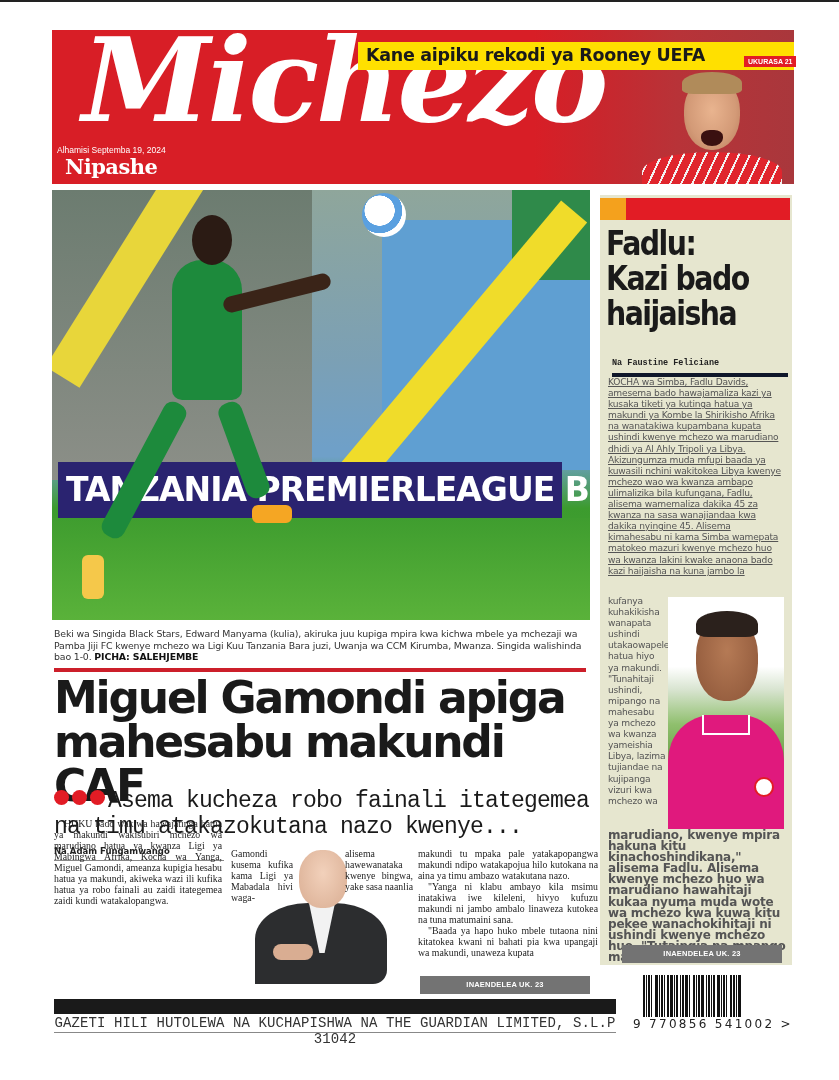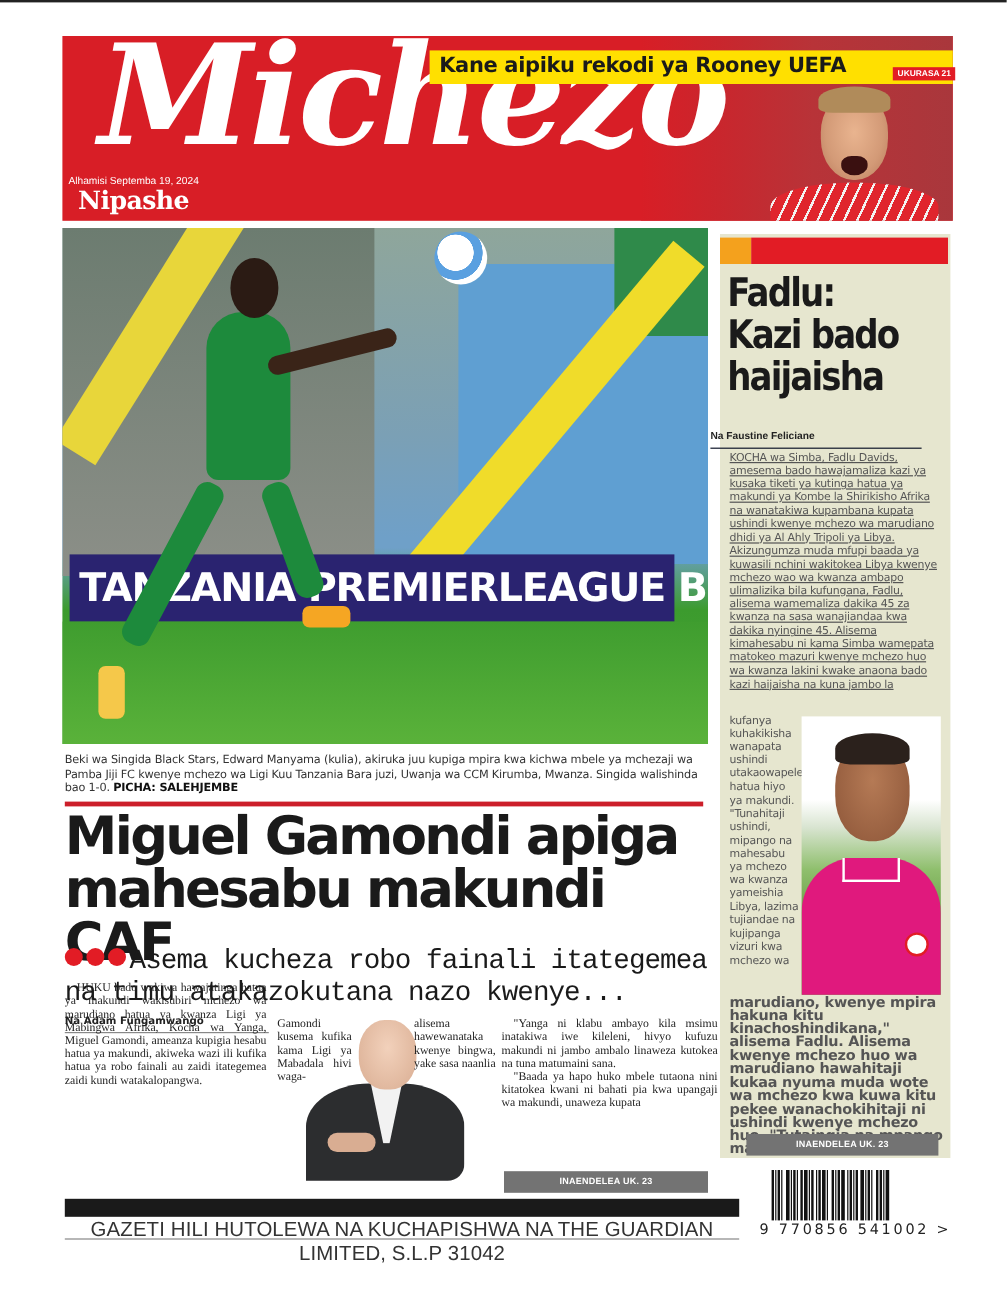--- a/index.html
+++ b/index.html
@@ -87,29 +87,29 @@
   .gamondi-photo { position: absolute; left: 255px; top: 848px; width: 132px; height: 136px; overflow: hidden; border-radius: 0 0 14px 0; }
   .gm-head { position: absolute; left: 44px; top: 2px; width: 48px; height: 58px; border-radius: 45%; background: radial-gradient(ellipse at 50% 40%, #f2d1bb, #d9ad92); }
   .gm-suit { position: absolute; left: 0; top: 55px; width: 132px; height: 90px; background: #2c2d2f; border-radius: 40% 40% 0 0; }
   .gm-shirt { position: absolute; left: 54px; top: 55px; width: 26px; height: 50px; background: #f2f2f2; clip-path: polygon(0 0,100% 0,60% 100%,40% 100%); }
   .gm-hand { position: absolute; left: 18px; top: 96px; width: 40px; height: 16px; background: #d9ad92; border-radius: 8px; }
 
   .continue-btn { position: absolute; height: 18px; background: #737373; color: #fff; font-family: "Liberation Sans", sans-serif; font-weight: bold; font-size: 7.5px; text-align: center; line-height: 18px; letter-spacing: 0.2px; }
   .cont-main { left: 420px; top: 976px; width: 170px; }
 
   .black-bar { position: absolute; left: 54px; top: 999px; width: 562px; height: 15px; background: #1a1a1a; }
-  .footer-text { position: absolute; left: 54px; top: 1015px; width: 562px; text-align: center; font-family: Liberation Sans, sans-serif; font-size: 17px; color: #333; letter-spacing: 0.1px; }
+  .footer-text { position: absolute; left: 54px; top: 1015px; width: 562px; text-align: center; font-family: Liberation Mono, monospace; font-size: 14px; color: #333; letter-spacing: 0.1px; }
   .footer-rule { position: absolute; left: 54px; top: 1032px; width: 562px; height: 1px; background: #888; }
 
   
   .sidebar { position: absolute; left: 600px; top: 195px; width: 192px; height: 770px; background: #e6e6cf; }
   .sb-tab-orange { position: absolute; left: 600px; top: 198px; width: 26px; height: 22px; background: #f4a11d; }
   .sb-tab-red { position: absolute; left: 626px; top: 198px; width: 164px; height: 22px; background: #e21c25; }
   .sb-title { position: absolute; left: 606px; top: 226px; width: 180px; font-family: "DejaVu Sans", sans-serif; font-weight: bold; font-size: 33px; line-height: 35px; color: #1a1a1a; letter-spacing: -1.8px; transform: scaleX(0.86); transform-origin: left top; }
-  .sb-byline { position: absolute; left: 592px; top: 358px; width: 176px; font-family: Liberation Sans, sans-serif; font-weight: bold; font-size: 8.5px; color: #222; padding-bottom: 5px; border-bottom: 1px solid #0f172a; }
+  .sb-byline { position: absolute; left: 612px; top: 358px; width: 176px; font-family: Liberation Mono, monospace; font-weight: bold; font-size: 8.5px; color: #222; padding-bottom: 5px; border-bottom: 4px solid #0f172a; }
   .sb-text { position: absolute; left: 608px; top: 377px; width: 178px; font-family: "DejaVu Sans", sans-serif; font-size: 9.1px; line-height: 11.1px; color: #555; letter-spacing: -0.2px; text-decoration: underline; }
   .sb-text-narrow { position: absolute; left: 608px; top: 596px; width: 58px; font-family: "DejaVu Sans", sans-serif; font-size: 9.1px; line-height: 11.1px; color: #555; letter-spacing: -0.2px; }
   .sb-text-bottom { position: absolute; left: 608px; top: 830px; width: 180px; font-family: "DejaVu Sans", sans-serif; font-size: 12px; line-height: 11.1px; color: #555; letter-spacing: -0.2px; font-weight: bold; }
   .fadlu-photo { position: absolute; left: 668px; top: 597px; width: 116px; height: 232px; overflow: hidden; background: linear-gradient(180deg, #ffffff 0 30%, #d8e4d0 40%, #8fbf6d 55%, #6da24a 70%); }
   .fd-head { position: absolute; left: 28px; top: 20px; width: 62px; height: 84px; border-radius: 45%; background: radial-gradient(ellipse at 50% 40%, #b57a55, #8c5538); }
   .fd-hair { position: absolute; left: 28px; top: 14px; width: 62px; height: 26px; border-radius: 50% 50% 20% 20%; background: #2b211c; }
   .fd-shirt { position: absolute; left: 0; top: 118px; width: 116px; height: 120px; background: #e0197d; border-radius: 38% 38% 0 0; }
   .fd-collar { position: absolute; left: 34px; top: 118px; width: 48px; height: 20px; background: #e0197d; border: 2px solid #ffffff; border-top: none; }
   .fd-badge { position: absolute; left: 86px; top: 180px; width: 20px; height: 20px; border-radius: 50%; background: #fff; border: 2px solid #e21c25; }
   .cont-sb { left: 622px; top: 945px; width: 160px; }
@@ -183,20 +183,21 @@
 </div>
 <div class="col-text col2a">Gamondi kusema kufika kama Ligi ya Mabadala hivi waga-</div>
 <div class="gamondi-photo">
   <div class="gm-suit"></div>
   <div class="gm-shirt"></div>
   <div class="gm-head"></div>
   <div class="gm-hand"></div>
 </div>
 <div class="col-text col2b">alisema hawewanataka kwenye bingwa, yake sasa naanlia</div>
 <div class="col-text col3">
+  <p style="text-indent:0">makundi tu mpaka pale yatakapopangwa makundi ndipo watakapojua hilo kutokana na aina ya timu ambazo watakutana nazo.</p>
   <p>"Yanga ni klabu ambayo kila msimu inatakiwa iwe kileleni, hivyo kufuzu makundi ni jambo ambalo linaweza kutokea na tuna matumaini sana.</p>
   <p>"Baada ya hapo huko mbele tutaona nini kitatokea kwani ni bahati pia kwa upangaji wa makundi, unaweza kupata</p>
 </div>
 <div class="continue-btn cont-main">INAENDELEA UK. 23</div>
 
 <div class="sidebar"></div>
 <div class="sb-tab-orange"></div>
 <div class="sb-tab-red"></div>
 <div class="sb-title">Fadlu: Kazi bado haijaisha</div>
 <div class="sb-byline">Na Faustine Feliciane</div>

